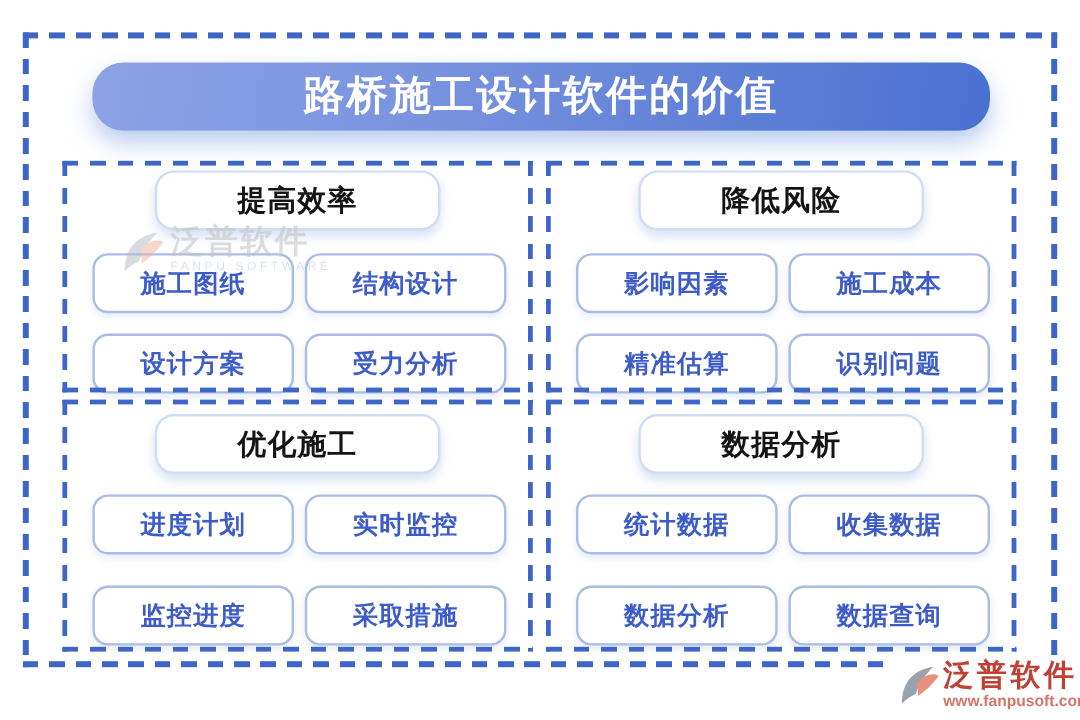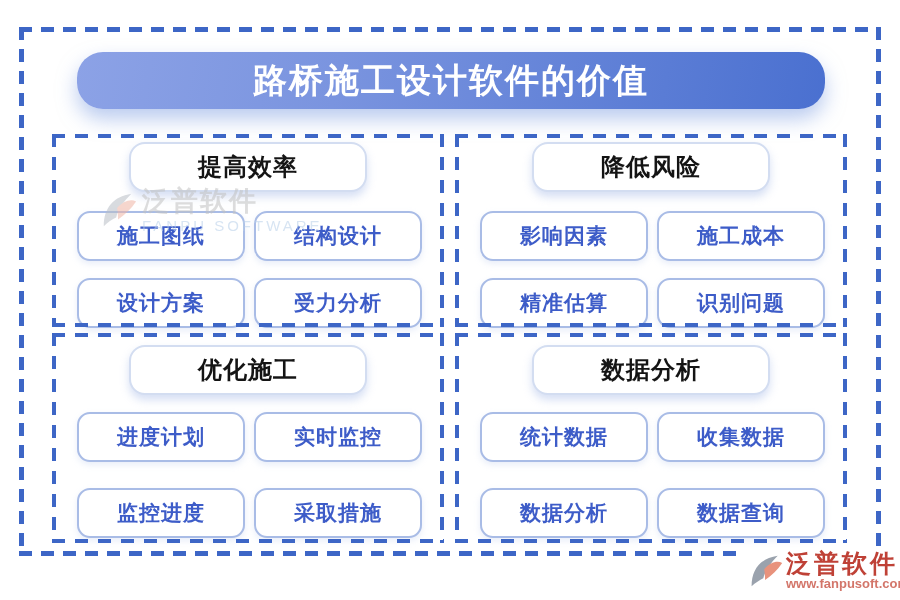--- a/index.html
+++ b/index.html
@@ -61,21 +61,21 @@
   }
   .item-btn span{color:#3d5cc8;font-size:21px;font-weight:bold;letter-spacing:1px;}
 
   
   .watermark{
     position:absolute;left:100px;top:188px;display:flex;align-items:flex-start;gap:4px;
     opacity:.55;z-index:5;pointer-events:none;
   }
   .watermark .wm-text{display:flex;flex-direction:column;line-height:1;}
   .watermark .wm-brand{color:#c2c2c2;font-size:27px;font-weight:bold;letter-spacing:2px;}
-  .watermark .wm-sub{color:#b7cfe9;font-size:15px;letter-spacing:3px;margin-top:3px;
+  .watermark .wm-sub{color:#b7cfe9;font-size:10px;letter-spacing:3px;margin-top:3px;
     font-family:"Liberation Sans","DejaVu Sans",sans-serif;}
 
   
   .brand-logo{
     position:absolute;left:744px;top:549px;z-index:6;background:#ffffff;
     display:flex;align-items:flex-start;gap:2px;padding:2px 4px;
   }
   .brand-logo .bl-text{display:flex;flex-direction:column;line-height:1;}
   .brand-logo .bl-name{color:#bf4136;font-size:25px;font-weight:bold;letter-spacing:3px;}
   .brand-logo .bl-url{color:#d3766a;font-size:13px;font-weight:bold;margin-top:1px;

